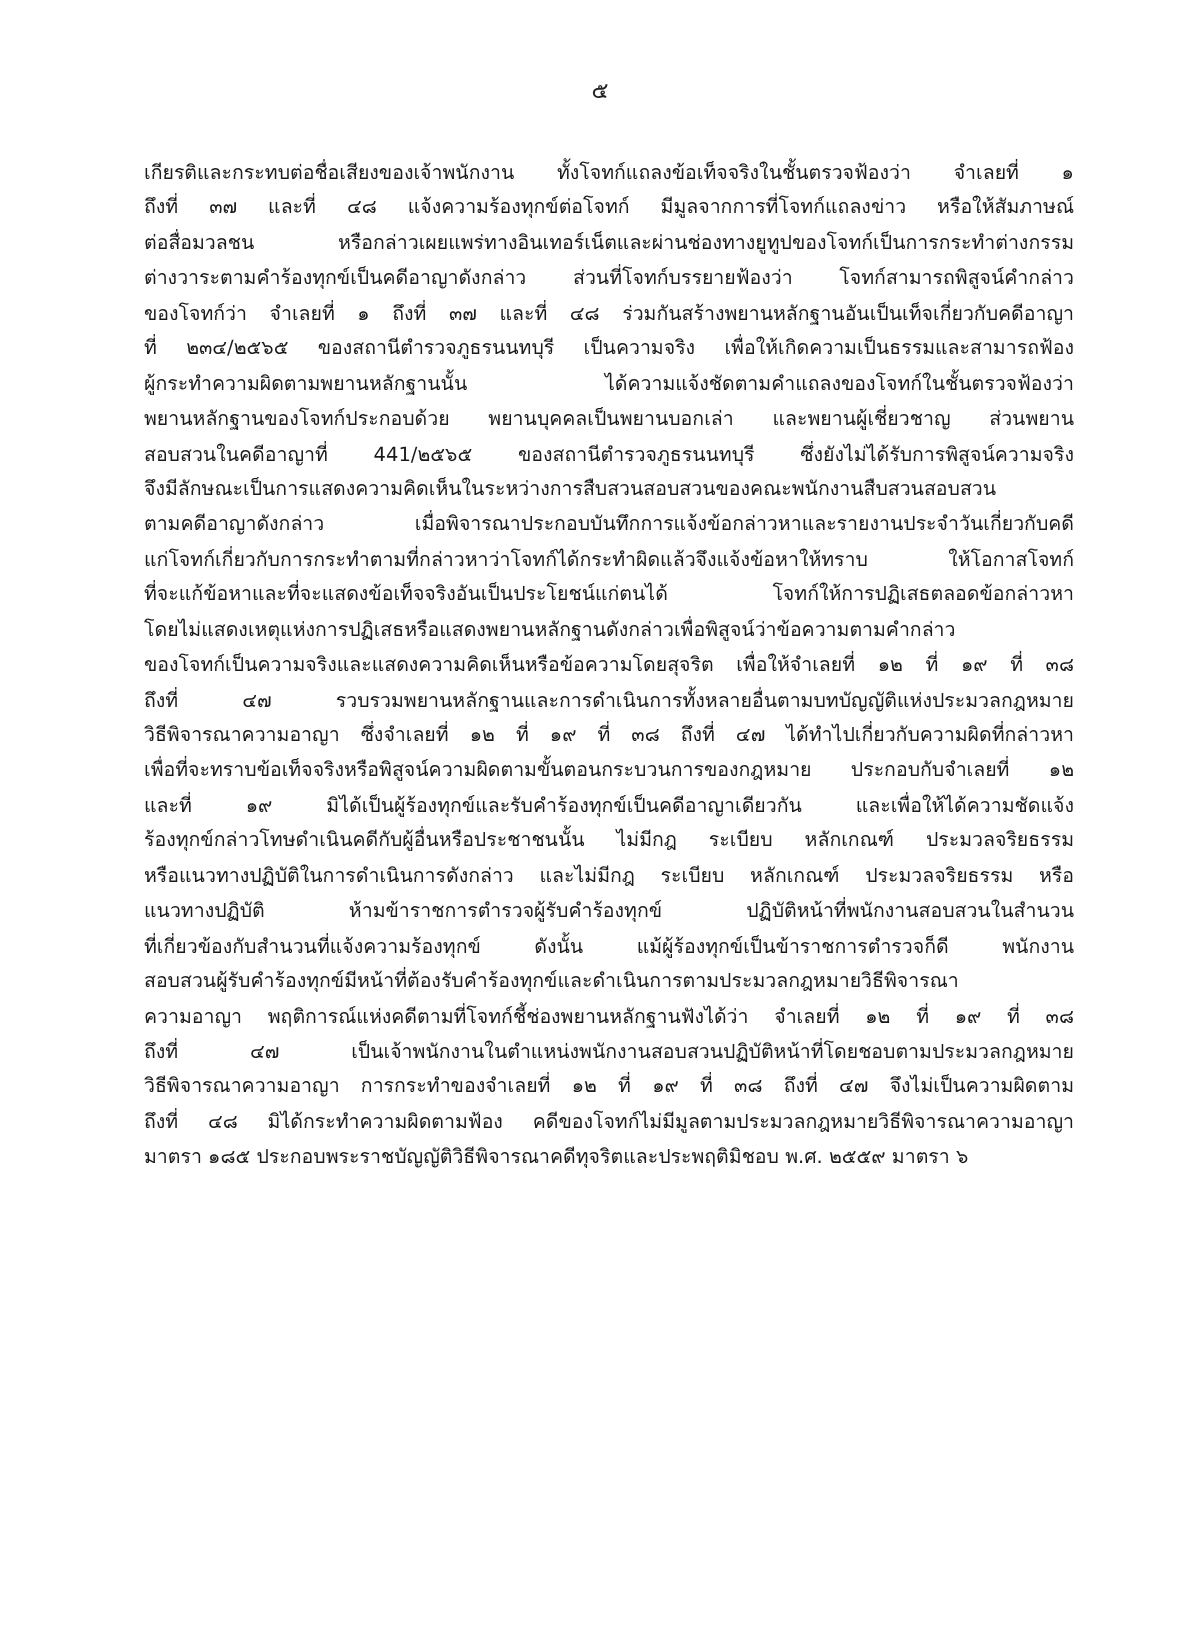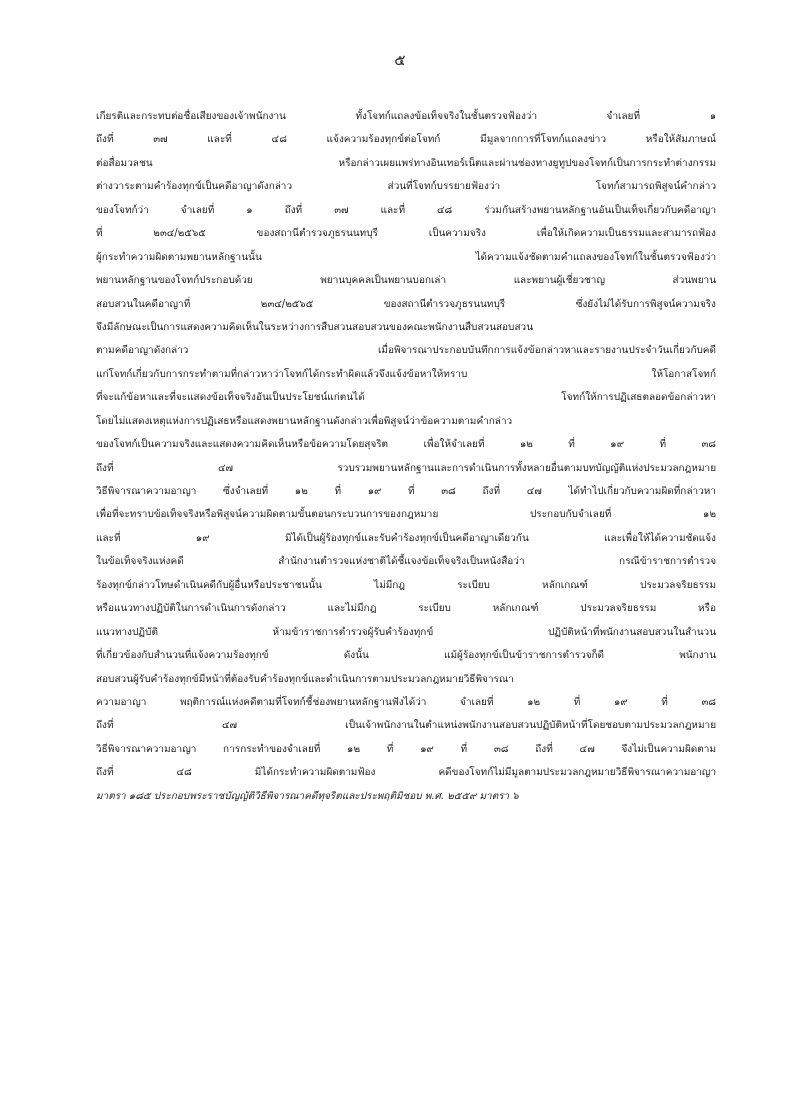--- a/index.html
+++ b/index.html
@@ -4,55 +4,54 @@
 <style>
   html, body { margin: 0; padding: 0; background: #ffffff; }
   body { width: 800px; height: 1100px; position: relative; overflow: hidden; }
   .page { position: absolute; left: 0; top: 0; width: 800px; height: 1100px; background: #ffffff; }
   .page-number {
     position: absolute; top: 48px; left: 0; width: 800px; text-align: center;
     font-family: "DejaVu Sans", sans-serif; font-size: 15px; color: #222;
   }
   .body-text {
     position: absolute; left: 96px; top: 104px; width: 620px;
-    font-family: "DejaVu Sans", sans-serif; font-size: 10px; color: #1a1a1a;
+    font-family: "DejaVu Sans", sans-serif; font-size: 13px; color: #1a1a1a;
   }
   .line {
     height: 23.45px; line-height: 23.45px; white-space: nowrap;
     text-align: justify; text-align-last: justify; overflow: hidden;
   }
-  .line.last { text-align-last: left; font-style: italic; }
+  .line.last { text-align-last: left; }
 </style>
 </head>
 <body>
 
 <div class="page">
   <div class="page-number">๕</div>
 
   <div class="body-text">
     <div class="line">เกียรติและกระทบต่อชื่อเสียงของเจ้าพนักงาน ทั้งโจทก์แถลงข้อเท็จจริงในชั้นตรวจฟ้องว่า จำเลยที่ ๑</div>
     <div class="line">ถึงที่ ๓๗ และที่ ๔๘ แจ้งความร้องทุกข์ต่อโจทก์ มีมูลจากการที่โจทก์แถลงข่าว หรือให้สัมภาษณ์</div>
     <div class="line">ต่อสื่อมวลชน หรือกล่าวเผยแพร่ทางอินเทอร์เน็ตและผ่านช่องทางยูทูปของโจทก์เป็นการกระทำต่างกรรม</div>
     <div class="line">ต่างวาระตามคำร้องทุกข์เป็นคดีอาญาดังกล่าว ส่วนที่โจทก์บรรยายฟ้องว่า โจทก์สามารถพิสูจน์คำกล่าว</div>
     <div class="line">ของโจทก์ว่า จำเลยที่ ๑ ถึงที่ ๓๗ และที่ ๔๘ ร่วมกันสร้างพยานหลักฐานอันเป็นเท็จเกี่ยวกับคดีอาญา</div>
     <div class="line">ที่ ๒๓๔/๒๕๖๕ ของสถานีตำรวจภูธรนนทบุรี เป็นความจริง เพื่อให้เกิดความเป็นธรรมและสามารถฟ้อง</div>
     <div class="line">ผู้กระทำความผิดตามพยานหลักฐานนั้น ได้ความแจ้งชัดตามคำแถลงของโจทก์ในชั้นตรวจฟ้องว่า</div>
     <div class="line">พยานหลักฐานของโจทก์ประกอบด้วย พยานบุคคลเป็นพยานบอกเล่า และพยานผู้เชี่ยวชาญ ส่วนพยาน</div>
-    <div class="line">สอบสวนในคดีอาญาที่ ๒๓๔/๒๕๖๕ ของสถานีตำรวจภูธรนนทบุรี ซึ่งยังไม่ได้รับการพิสูจน์ความจริง</div>
+    <div class="line">สอบสวนในคดีอาญาที่ 441/๒๕๖๕ ของสถานีตำรวจภูธรนนทบุรี ซึ่งยังไม่ได้รับการพิสูจน์ความจริง</div>
     <div class="line">จึงมีลักษณะเป็นการแสดงความคิดเห็นในระหว่างการสืบสวนสอบสวนของคณะพนักงานสืบสวนสอบสวน</div>
     <div class="line">ตามคดีอาญาดังกล่าว เมื่อพิจารณาประกอบบันทึกการแจ้งข้อกล่าวหาและรายงานประจำวันเกี่ยวกับคดี</div>
     <div class="line">แก่โจทก์เกี่ยวกับการกระทำตามที่กล่าวหาว่าโจทก์ได้กระทำผิดแล้วจึงแจ้งข้อหาให้ทราบ ให้โอกาสโจทก์</div>
     <div class="line">ที่จะแก้ข้อหาและที่จะแสดงข้อเท็จจริงอันเป็นประโยชน์แก่ตนได้ โจทก์ให้การปฏิเสธตลอดข้อกล่าวหา</div>
     <div class="line">โดยไม่แสดงเหตุแห่งการปฏิเสธหรือแสดงพยานหลักฐานดังกล่าวเพื่อพิสูจน์ว่าข้อความตามคำกล่าว</div>
     <div class="line">ของโจทก์เป็นความจริงและแสดงความคิดเห็นหรือข้อความโดยสุจริต เพื่อให้จำเลยที่ ๑๒ ที่ ๑๙ ที่ ๓๘</div>
     <div class="line">ถึงที่ ๔๗ รวบรวมพยานหลักฐานและการดำเนินการทั้งหลายอื่นตามบทบัญญัติแห่งประมวลกฎหมาย</div>
     <div class="line">วิธีพิจารณาความอาญา ซึ่งจำเลยที่ ๑๒ ที่ ๑๙ ที่ ๓๘ ถึงที่ ๔๗ ได้ทำไปเกี่ยวกับความผิดที่กล่าวหา</div>
     <div class="line">เพื่อที่จะทราบข้อเท็จจริงหรือพิสูจน์ความผิดตามขั้นตอนกระบวนการของกฎหมาย ประกอบกับจำเลยที่ ๑๒</div>
     <div class="line">และที่ ๑๙ มิได้เป็นผู้ร้องทุกข์และรับคำร้องทุกข์เป็นคดีอาญาเดียวกัน และเพื่อให้ได้ความชัดแจ้ง</div>
-    <div class="line">ในข้อเท็จจริงแห่งคดี สำนักงานตำรวจแห่งชาติได้ชี้แจงข้อเท็จจริงเป็นหนังสือว่า กรณีข้าราชการตำรวจ</div>
     <div class="line">ร้องทุกข์กล่าวโทษดำเนินคดีกับผู้อื่นหรือประชาชนนั้น ไม่มีกฎ ระเบียบ หลักเกณฑ์ ประมวลจริยธรรม</div>
     <div class="line">หรือแนวทางปฏิบัติในการดำเนินการดังกล่าว และไม่มีกฎ ระเบียบ หลักเกณฑ์ ประมวลจริยธรรม หรือ</div>
     <div class="line">แนวทางปฏิบัติ ห้ามข้าราชการตำรวจผู้รับคำร้องทุกข์ ปฏิบัติหน้าที่พนักงานสอบสวนในสำนวน</div>
     <div class="line">ที่เกี่ยวข้องกับสำนวนที่แจ้งความร้องทุกข์ ดังนั้น แม้ผู้ร้องทุกข์เป็นข้าราชการตำรวจก็ดี พนักงาน</div>
     <div class="line">สอบสวนผู้รับคำร้องทุกข์มีหน้าที่ต้องรับคำร้องทุกข์และดำเนินการตามประมวลกฎหมายวิธีพิจารณา</div>
     <div class="line">ความอาญา พฤติการณ์แห่งคดีตามที่โจทก์ชี้ช่องพยานหลักฐานฟังได้ว่า จำเลยที่ ๑๒ ที่ ๑๙ ที่ ๓๘</div>
     <div class="line">ถึงที่ ๔๗ เป็นเจ้าพนักงานในตำแหน่งพนักงานสอบสวนปฏิบัติหน้าที่โดยชอบตามประมวลกฎหมาย</div>
     <div class="line">วิธีพิจารณาความอาญา การกระทำของจำเลยที่ ๑๒ ที่ ๑๙ ที่ ๓๘ ถึงที่ ๔๗ จึงไม่เป็นความผิดตาม</div>
     <div class="line">ถึงที่ ๔๘ มิได้กระทำความผิดตามฟ้อง คดีของโจทก์ไม่มีมูลตามประมวลกฎหมายวิธีพิจารณาความอาญา</div>
     <div class="line last">มาตรา ๑๘๕ ประกอบพระราชบัญญัติวิธีพิจารณาคดีทุจริตและประพฤติมิชอบ พ.ศ. ๒๕๕๙ มาตรา ๖</div>

